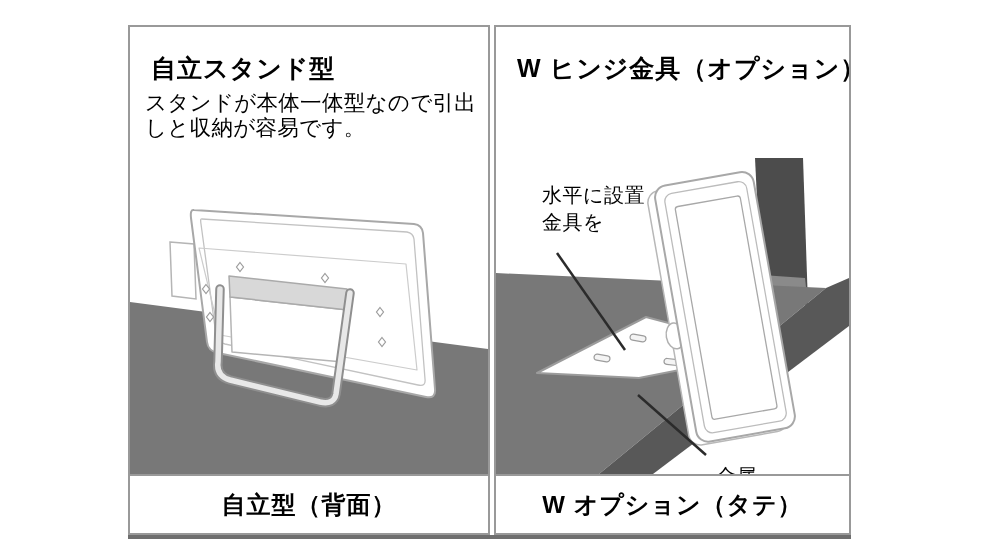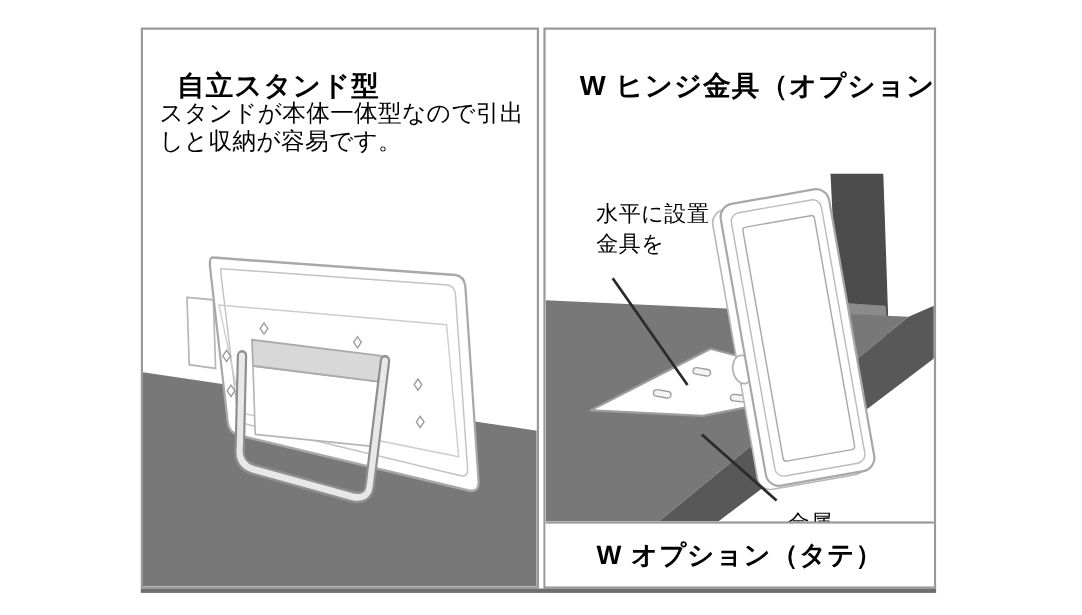--- a/index.html
+++ b/index.html
@@ -10,21 +10,21 @@
   .panel{
     position:absolute;top:25px;height:510px;background:#fff;
     border:2px solid #999;box-sizing:border-box;
     display:flex;flex-direction:column;
   }
   .panel-left{left:128px;width:362px;}
   .panel-right{left:494px;width:357px;}
   .content{position:relative;flex:1 1 auto;overflow:hidden;}
   .illust{position:absolute;left:0;top:0;width:100%;height:100%;display:block;}
   .title{
-    position:absolute;left:17px;top:22px;margin:14px;
+    position:absolute;left:17px;top:22px;margin:4px;
     font-size:25px;font-weight:bold;letter-spacing:1px;line-height:30px;white-space:nowrap;
   }
   .desc{
     position:absolute;left:15px;top:64px;margin:0;width:342px;
     font-size:21.5px;line-height:25px;letter-spacing:0.3px;
   }
   .caption{
     flex:0 0 57px;border-top:2px solid #999;background:#fff;
     display:flex;align-items:center;justify-content:center;
     font-size:24px;font-weight:bold;letter-spacing:1px;
@@ -69,20 +69,23 @@
         </g>
 
         <g fill="none" stroke-linecap="round" stroke-linejoin="round">
           <path d="M90,262 L88,335 Q86,349 100,353 L190,375 Q204,378 206,367 L220,266" stroke="#8f8f8f" stroke-width="9.5"></path>
           <path d="M90,262 L88,335 Q86,349 100,353 L190,375 Q204,378 206,367 L220,266" stroke="#e8e8e8" stroke-width="5.5"></path>
         </g>
       </svg>
       <h2 class="title">自立スタンド型</h2>
       <p class="desc">スタンドが本体一体型なので引出しと収納が容易です。</p>
     </div>
+    <div class="caption">
+      <span>自立型（背面）</span>
+    </div>
   </section>
 
   <section class="panel panel-right">
     <div class="content">
       <svg class="illust" viewBox="0 0 353 447" preserveAspectRatio="none">
 
         <polygon points="259,131 307,131 312,278 266,274" fill="#4c4c4c"></polygon>
         <polygon points="266,248 309,251 312,278 268,274" fill="#8a8a8a"></polygon>
 
         <polygon points="0,246 330,261 103,447 0,447" fill="#787878"></polygon>

